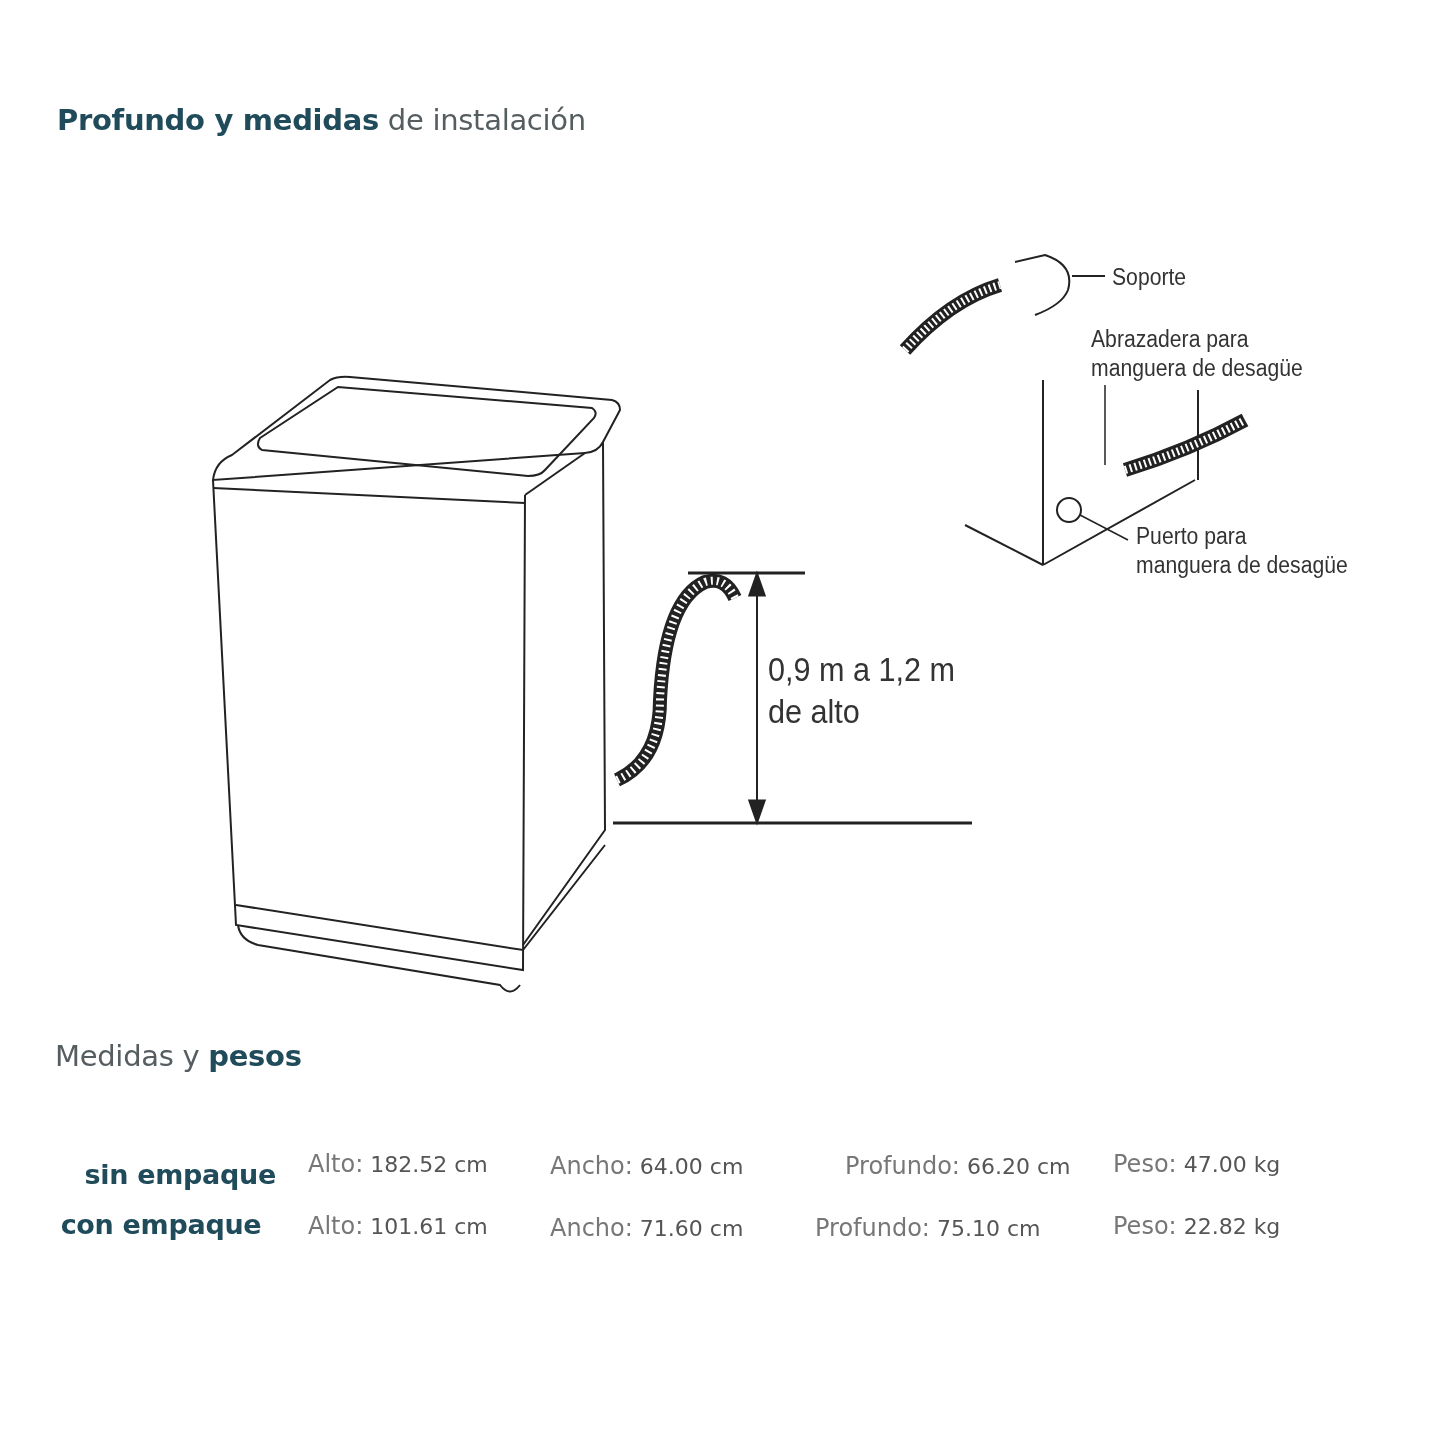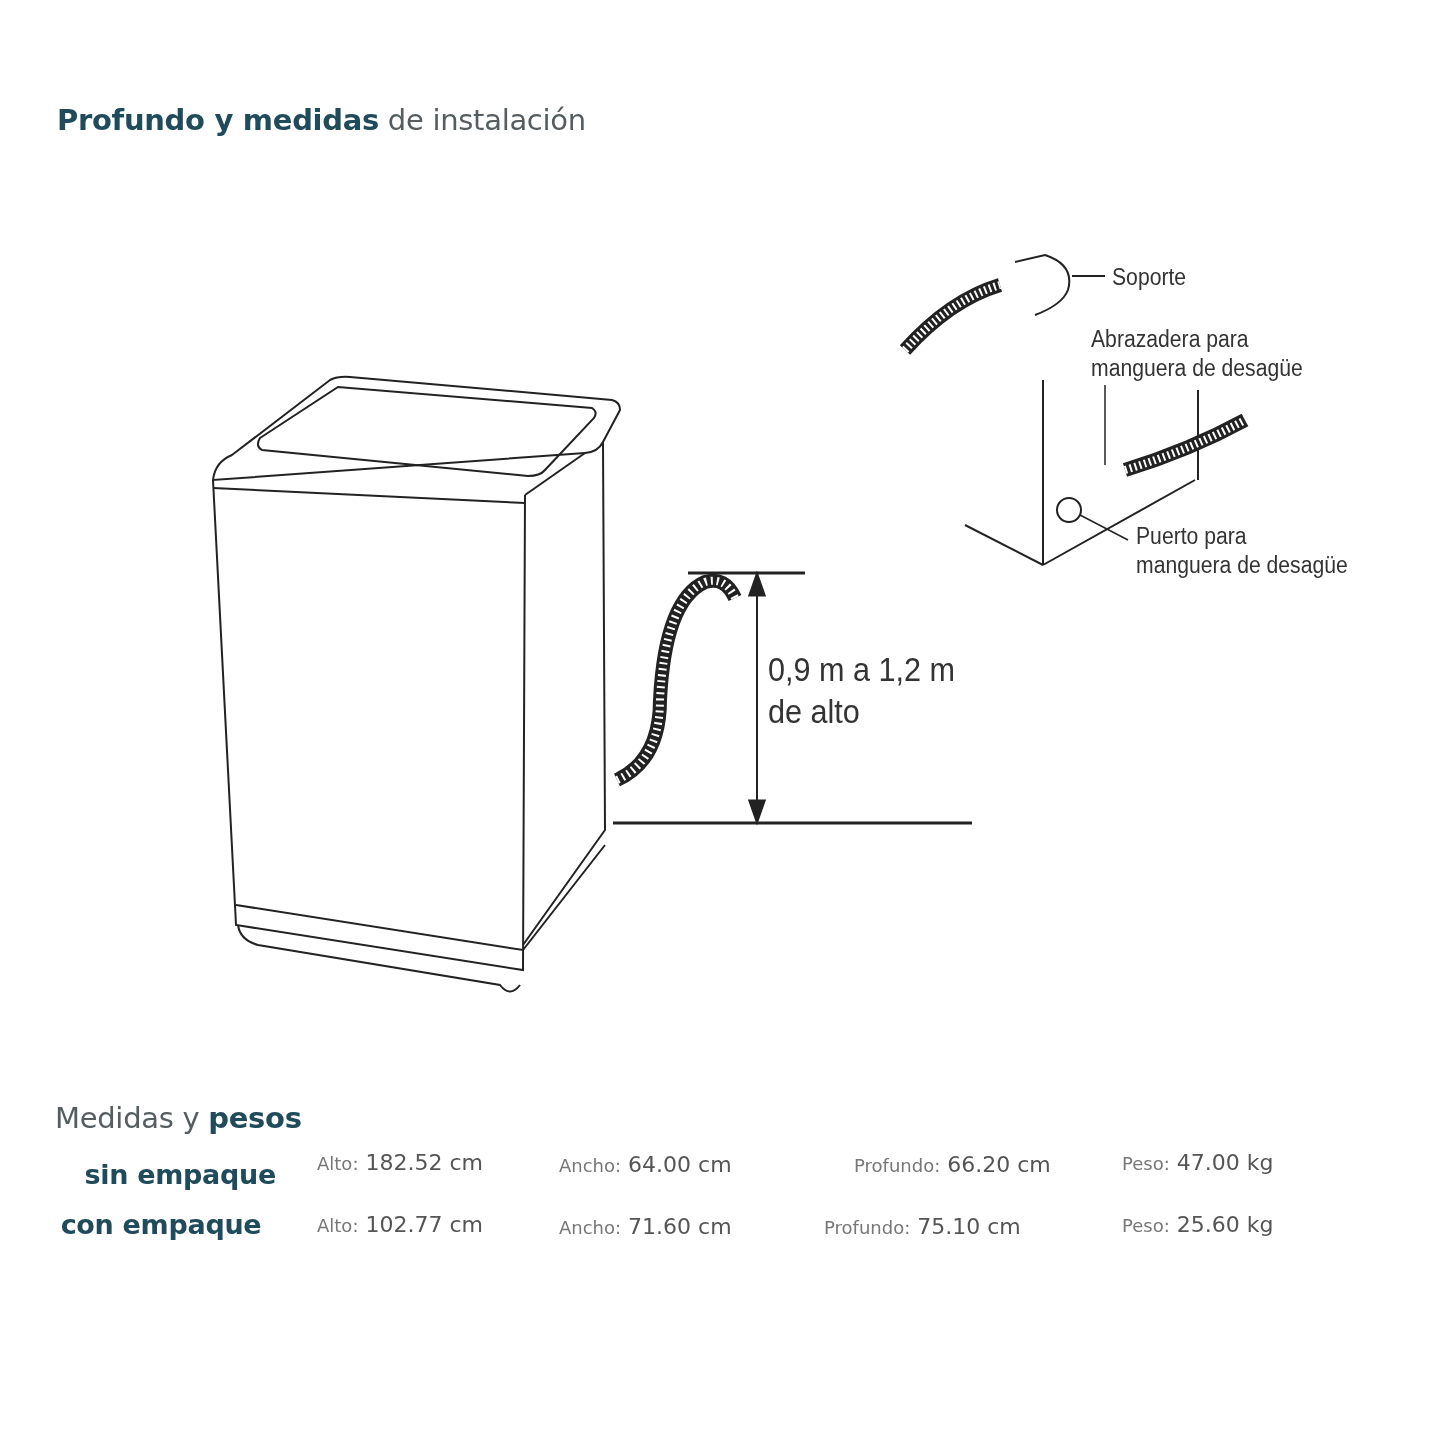--- a/index.html
+++ b/index.html
@@ -2,25 +2,25 @@
 <html><head>
 <meta charset="utf-8">
 <style>
   html, body { margin:0; padding:0; background:#ffffff; }
   body { width:1445px; height:1445px; position:relative; overflow:hidden; font-family:"DejaVu Sans", sans-serif; }
   .title { position:absolute; left:57px; top:103px; font-size:29px; color:#555d61; letter-spacing:-0.3px; }
   .title b { color:#1f4b5a; font-weight:bold; }
   svg.drawing { position:absolute; left:0; top:0; }
   .lbl { position:absolute; font-family:"Liberation Sans", sans-serif; color:#333; font-size:23px; line-height:30px; transform:scaleX(0.92); transform-origin:left top; }
   .big { position:absolute; font-family:"Liberation Sans", sans-serif; color:#333; font-size:34px; line-height:42px; transform:scaleX(0.9); transform-origin:left top; }
-  .sub { position:absolute; left:55px; top:1101px; font-size:29px; color:#555d61; letter-spacing:-0.3px; }
+  .sub { position:absolute; left:55px; top:1039px; font-size:29px; color:#555d61; letter-spacing:-0.3px; }
   .sub b { color:#1f4b5a; }
   .row-h { position:absolute; font-size:27px; font-weight:bold; color:#1f4b5a; text-align:right; width:230px; left:46px; letter-spacing:-0.3px; }
   .cell { position:absolute; font-size:22px; color:#555; }
-  .cell .k { font-size:18px; color:#777;margin-left:9px; }
+  .cell .k { font-size:24px; color:#777; }
 </style>
 </head>
 <body>
 
 <div class="title"><b>Profundo y medidas</b><span> de instalación</span></div>
 
 <svg class="drawing" width="1445" height="1445">
   <g fill="none" stroke="#222" stroke-width="2">
 
     <path d="M213,480 Q215,462 232,455 L330,380 Q338,376 350,377 L612,400 Q620,402 620,410 L603,442 Q598,452 585,453 L213,480 Z"></path>
@@ -74,16 +74,16 @@
 
 <div class="sub"><span>Medidas y </span><b>pesos</b></div>
 
 <div class="row-h" style="top:1159px;">sin empaque</div>
 <div class="cell" style="left:308px;top:1150px;"><span class="k">Alto:</span> <span>182.52 cm</span></div>
 <div class="cell" style="left:550px;top:1152px;"><span class="k">Ancho:</span> <span>64.00 cm</span></div>
 <div class="cell" style="left:845px;top:1152px;"><span class="k">Profundo:</span> <span>66.20 cm</span></div>
 <div class="cell" style="left:1113px;top:1150px;"><span class="k">Peso:</span> <span>47.00 kg</span></div>
 
 <div class="row-h" style="top:1209px;text-align:center;">con empaque</div>
-<div class="cell" style="left:308px;top:1212px;"><span class="k">Alto:</span> <span>102.77 cm</span></div>
+<div class="cell" style="left:308px;top:1212px;"><span class="k">Alto:</span> <span>101.61 cm</span></div>
 <div class="cell" style="left:550px;top:1214px;"><span class="k">Ancho:</span> <span>71.60 cm</span></div>
 <div class="cell" style="left:815px;top:1214px;"><span class="k">Profundo:</span> <span>75.10 cm</span></div>
-<div class="cell" style="left:1113px;top:1212px;"><span class="k">Peso:</span> <span>25.60 kg</span></div>
+<div class="cell" style="left:1113px;top:1212px;"><span class="k">Peso:</span> <span>22.82 kg</span></div>
 
 </body></html>

